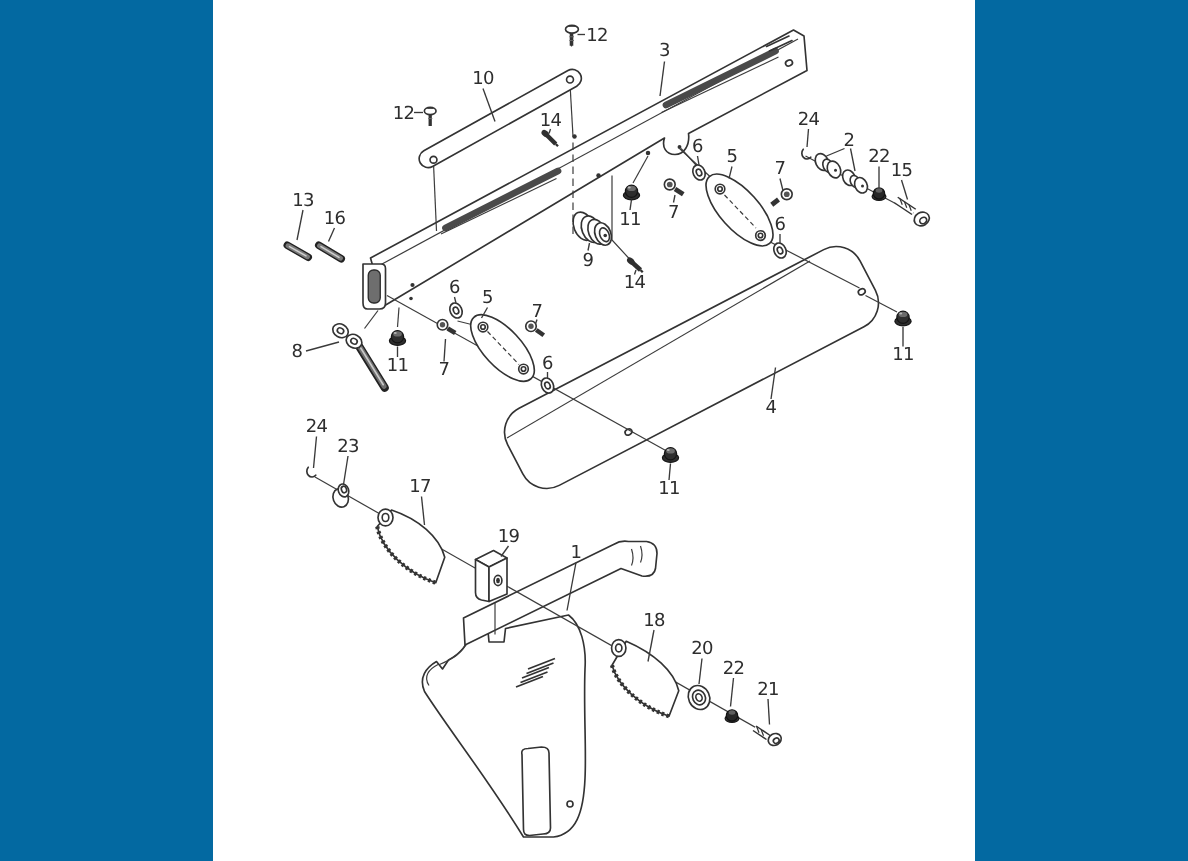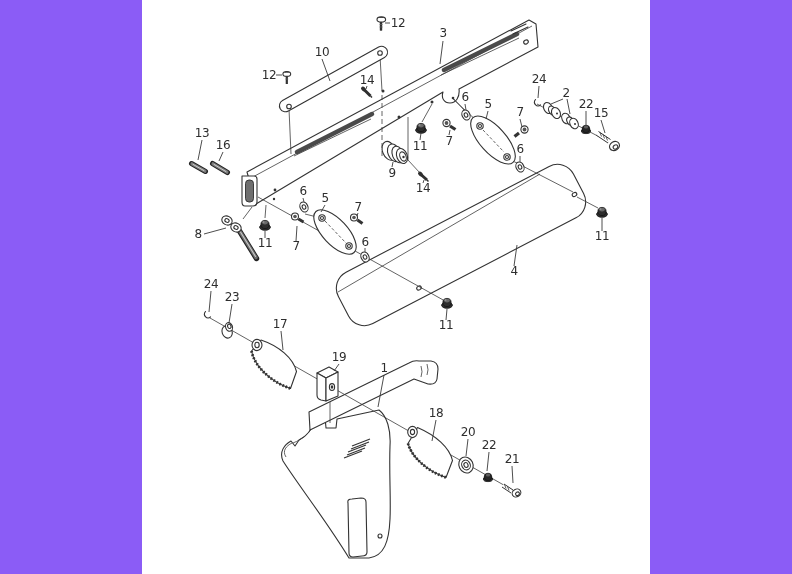--- a/index.html
+++ b/index.html
@@ -1,16 +1,16 @@
 <!DOCTYPE html>
 <html><head>
 <meta charset="utf-8">
 <style>
   html,body{margin:0;padding:0;width:792px;height:574px;background:#000;overflow:hidden;}
-  .stage{position:relative;width:792px;height:574px;background:#8b5cf6;}
+  .stage{position:relative;width:792px;height:574px;background:#0369a1;}
   svg{position:absolute;left:0;top:0;}
   .outline{fill:#ffffff;stroke:#333;stroke-width:1.1;stroke-linejoin:round;}
   .stroke{fill:none;stroke:#333;stroke-width:1.1;stroke-linejoin:round;stroke-linecap:round;}
   .thin{fill:none;stroke:#3c3c3c;stroke-width:0.8;}
   .leader{fill:none;stroke:#3a3a3a;stroke-width:0.9;}
   .plabel{font-family:"DejaVu Sans",sans-serif;font-size:12px;letter-spacing:-0.4px;fill:#2e2e2e;text-anchor:middle;}
   .serr{fill:none;stroke:#333;stroke-width:2.8;stroke-dasharray:1.7 1.7;}
   .darkpart{fill:#2f2f2f;stroke:#141414;stroke-width:0.8;}
 </style>
 </head>

